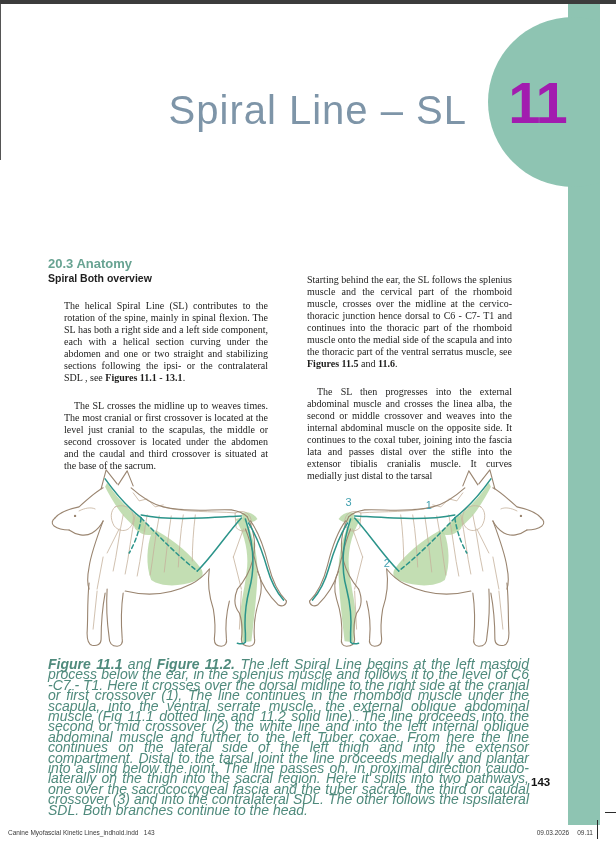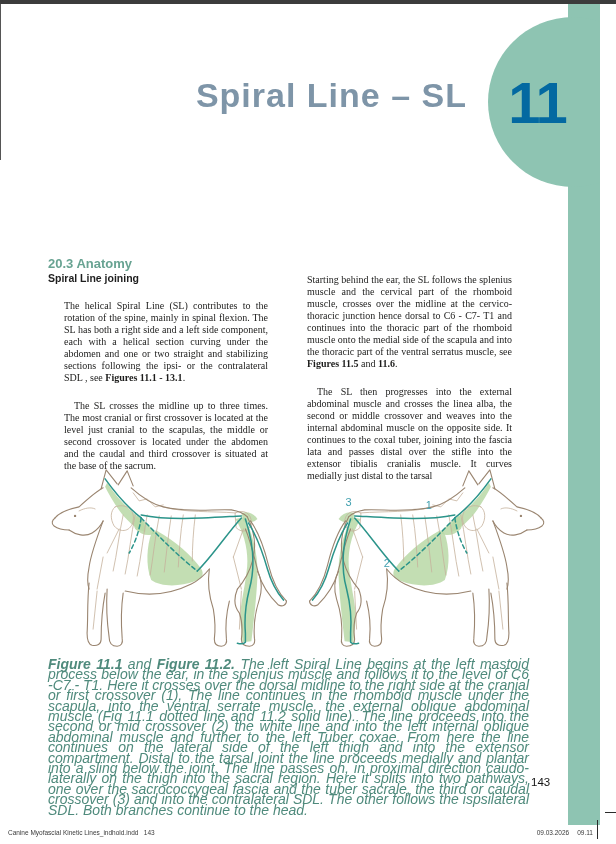--- a/index.html
+++ b/index.html
@@ -9,42 +9,42 @@
   .topbar{position:absolute;left:0;top:0;width:616px;height:4px;background:#3c3c3c;}
   .left-edge-line{position:absolute;left:0;top:4px;width:1px;height:156px;background:#555;}
   .crop-v{position:absolute;left:597px;top:820px;width:1px;height:19px;background:#2b2b2b;}
   .crop-h{position:absolute;left:605px;top:812px;width:11px;height:1px;background:#2b2b2b;}
   
   .side-bar{position:absolute;left:568px;top:4px;width:32px;height:821px;background:#8ec4b2;}
   .circle-clip{position:absolute;left:488px;top:17px;width:112px;height:170px;overflow:hidden;}
   .circle{position:absolute;left:0;top:0;width:170px;height:170px;border-radius:50%;background:#8ec4b2;}
   .chapter-num{position:absolute;left:0;top:0;width:112px;height:170px;display:flex;align-items:center;
         justify-content:center;padding-right:14px;box-sizing:border-box;
-        color:#0369a1;font-size:58px;font-weight:700;letter-spacing:-2px;}
+        color:#a21caf;font-size:58px;font-weight:700;letter-spacing:-2px;}
   
-  .title{position:absolute;top:76px;right:149px;font-size:34px;font-weight:700;color:#7e95a8;
+  .title{position:absolute;top:88px;right:149px;font-size:40px;font-weight:400;color:#7e95a8;
         letter-spacing:1px;white-space:nowrap;}
   
   .columns{position:absolute;left:48px;top:256px;width:480px;display:flex;gap:7px;}
   .col-left{width:236px;}
   .col-right{width:237px;padding-top:2px;}
   .sec-heading{margin:0 0 1px 0;font-size:13px;font-weight:700;color:#68a392;}
   .sec-subheading{margin:0 0 4px 0;font-size:10.5px;font-weight:700;color:#1e1e1e;}
   .bodytext{font-family:"Liberation Serif",serif;font-size:10px;line-height:12px;color:#1c1c1b;
         text-align:justify;}
   .bpara{margin:16px;}
   .bpara.ind{text-indent:10px;}
   
   .figures{position:absolute;left:45px;top:460px;width:506px;height:192px;}
   
   .caption{position:absolute;left:48px;top:659px;width:481px;font-size:14px;line-height:10.4px;
         font-style:italic;color:#4f8a7c;text-align:justify;}
   .caption b{font-weight:700;}
   
-  .pagenum{position:absolute;left:531px;top:776px;font-size:11.5px;font-weight:400;color:#141414;}
+  .pagenum{position:absolute;left:531px;top:776px;font-size:11.5px;font-weight:700;color:#141414;}
   .footer-left{position:absolute;left:8px;top:829px;font-size:6.5px;color:#3a3a3a;white-space:pre;}
   .footer-right{position:absolute;right:23px;top:829px;font-size:6.5px;color:#3a3a3a;}
   .footer-right span{margin-left:8px;}
   svg .outline{fill:none;stroke:#9a8570;stroke-width:1.1;stroke-linecap:round;stroke-linejoin:round;}
   svg .bone{fill:none;stroke:#c6b29c;stroke-width:0.8;stroke-linecap:round;}
   svg .muscle{fill:#b9d8a6;fill-opacity:0.85;stroke:none;}
   svg .sline{fill:none;stroke:#2b948a;stroke-width:1.5;stroke-linecap:round;}
   svg .sline.dash{stroke-dasharray:4 3;}
   svg .fig-label{font-family:"Liberation Sans",sans-serif;font-size:11px;fill:#3f9fae;}
 </style>
@@ -60,24 +60,24 @@
   <div class="circle-clip">
     <div class="circle"></div>
     <div class="chapter-num">11</div>
   </div>
 
   <div class="title">Spiral Line – SL</div>
 
   <div class="columns">
     <div class="col-left">
       <h2 class="sec-heading">20.3 Anatomy</h2>
-      <h3 class="sec-subheading">Spiral Line joining</h3>
+      <h3 class="sec-subheading">Spiral Both overview</h3>
       <div class="bodytext">
           <p class="bpara">The helical Spiral Line (SL) contributes to the rotation of the spine, mainly in spinal flexion. The SL has both a right side and a left side component, each with a helical section curving under the abdomen and one or two straight and stabilizing sections following the ipsi- or the contralateral SDL , see <b>Figures 11.1 - 13.1</b>.</p>
-          <p class="bpara ind">The SL crosses the midline up to three times. The most cranial or first crossover is located at the level just cranial to the scapulas, the middle or second crossover is located under the abdomen and the caudal and third crossover is situated at the base of the sacrum.</p>
+          <p class="bpara ind">The SL crosses the midline up to weaves times. The most cranial or first crossover is located at the level just cranial to the scapulas, the middle or second crossover is located under the abdomen and the caudal and third crossover is situated at the base of the sacrum.</p>
         </div>
     </div>
     <div class="col-right">
       <div class="bodytext">
           <p class="bpara">Starting behind the ear, the SL follows the splenius muscle and the cervical part of the rhomboid muscle, crosses over the midline at the cervico-thoracic junction hence dorsal to C6 - C7- T1 and continues into the thoracic part of the rhomboid muscle onto the medial side of the scapula and into the thoracic part of the ventral serratus muscle, see <b>Figures 11.5</b> and <b>11.6</b>.</p>
           <p class="bpara ind">The SL then progresses into the external abdominal muscle and crosses the linea alba, the second or middle crossover and weaves into the internal abdominal muscle on the opposite side. It continues to the coxal tuber, joining into the fascia lata and passes distal over the stifle into the extensor tibialis cranialis muscle. It curves medially just distal to the tarsal</p>
         </div>
     </div>
   </div>
 

